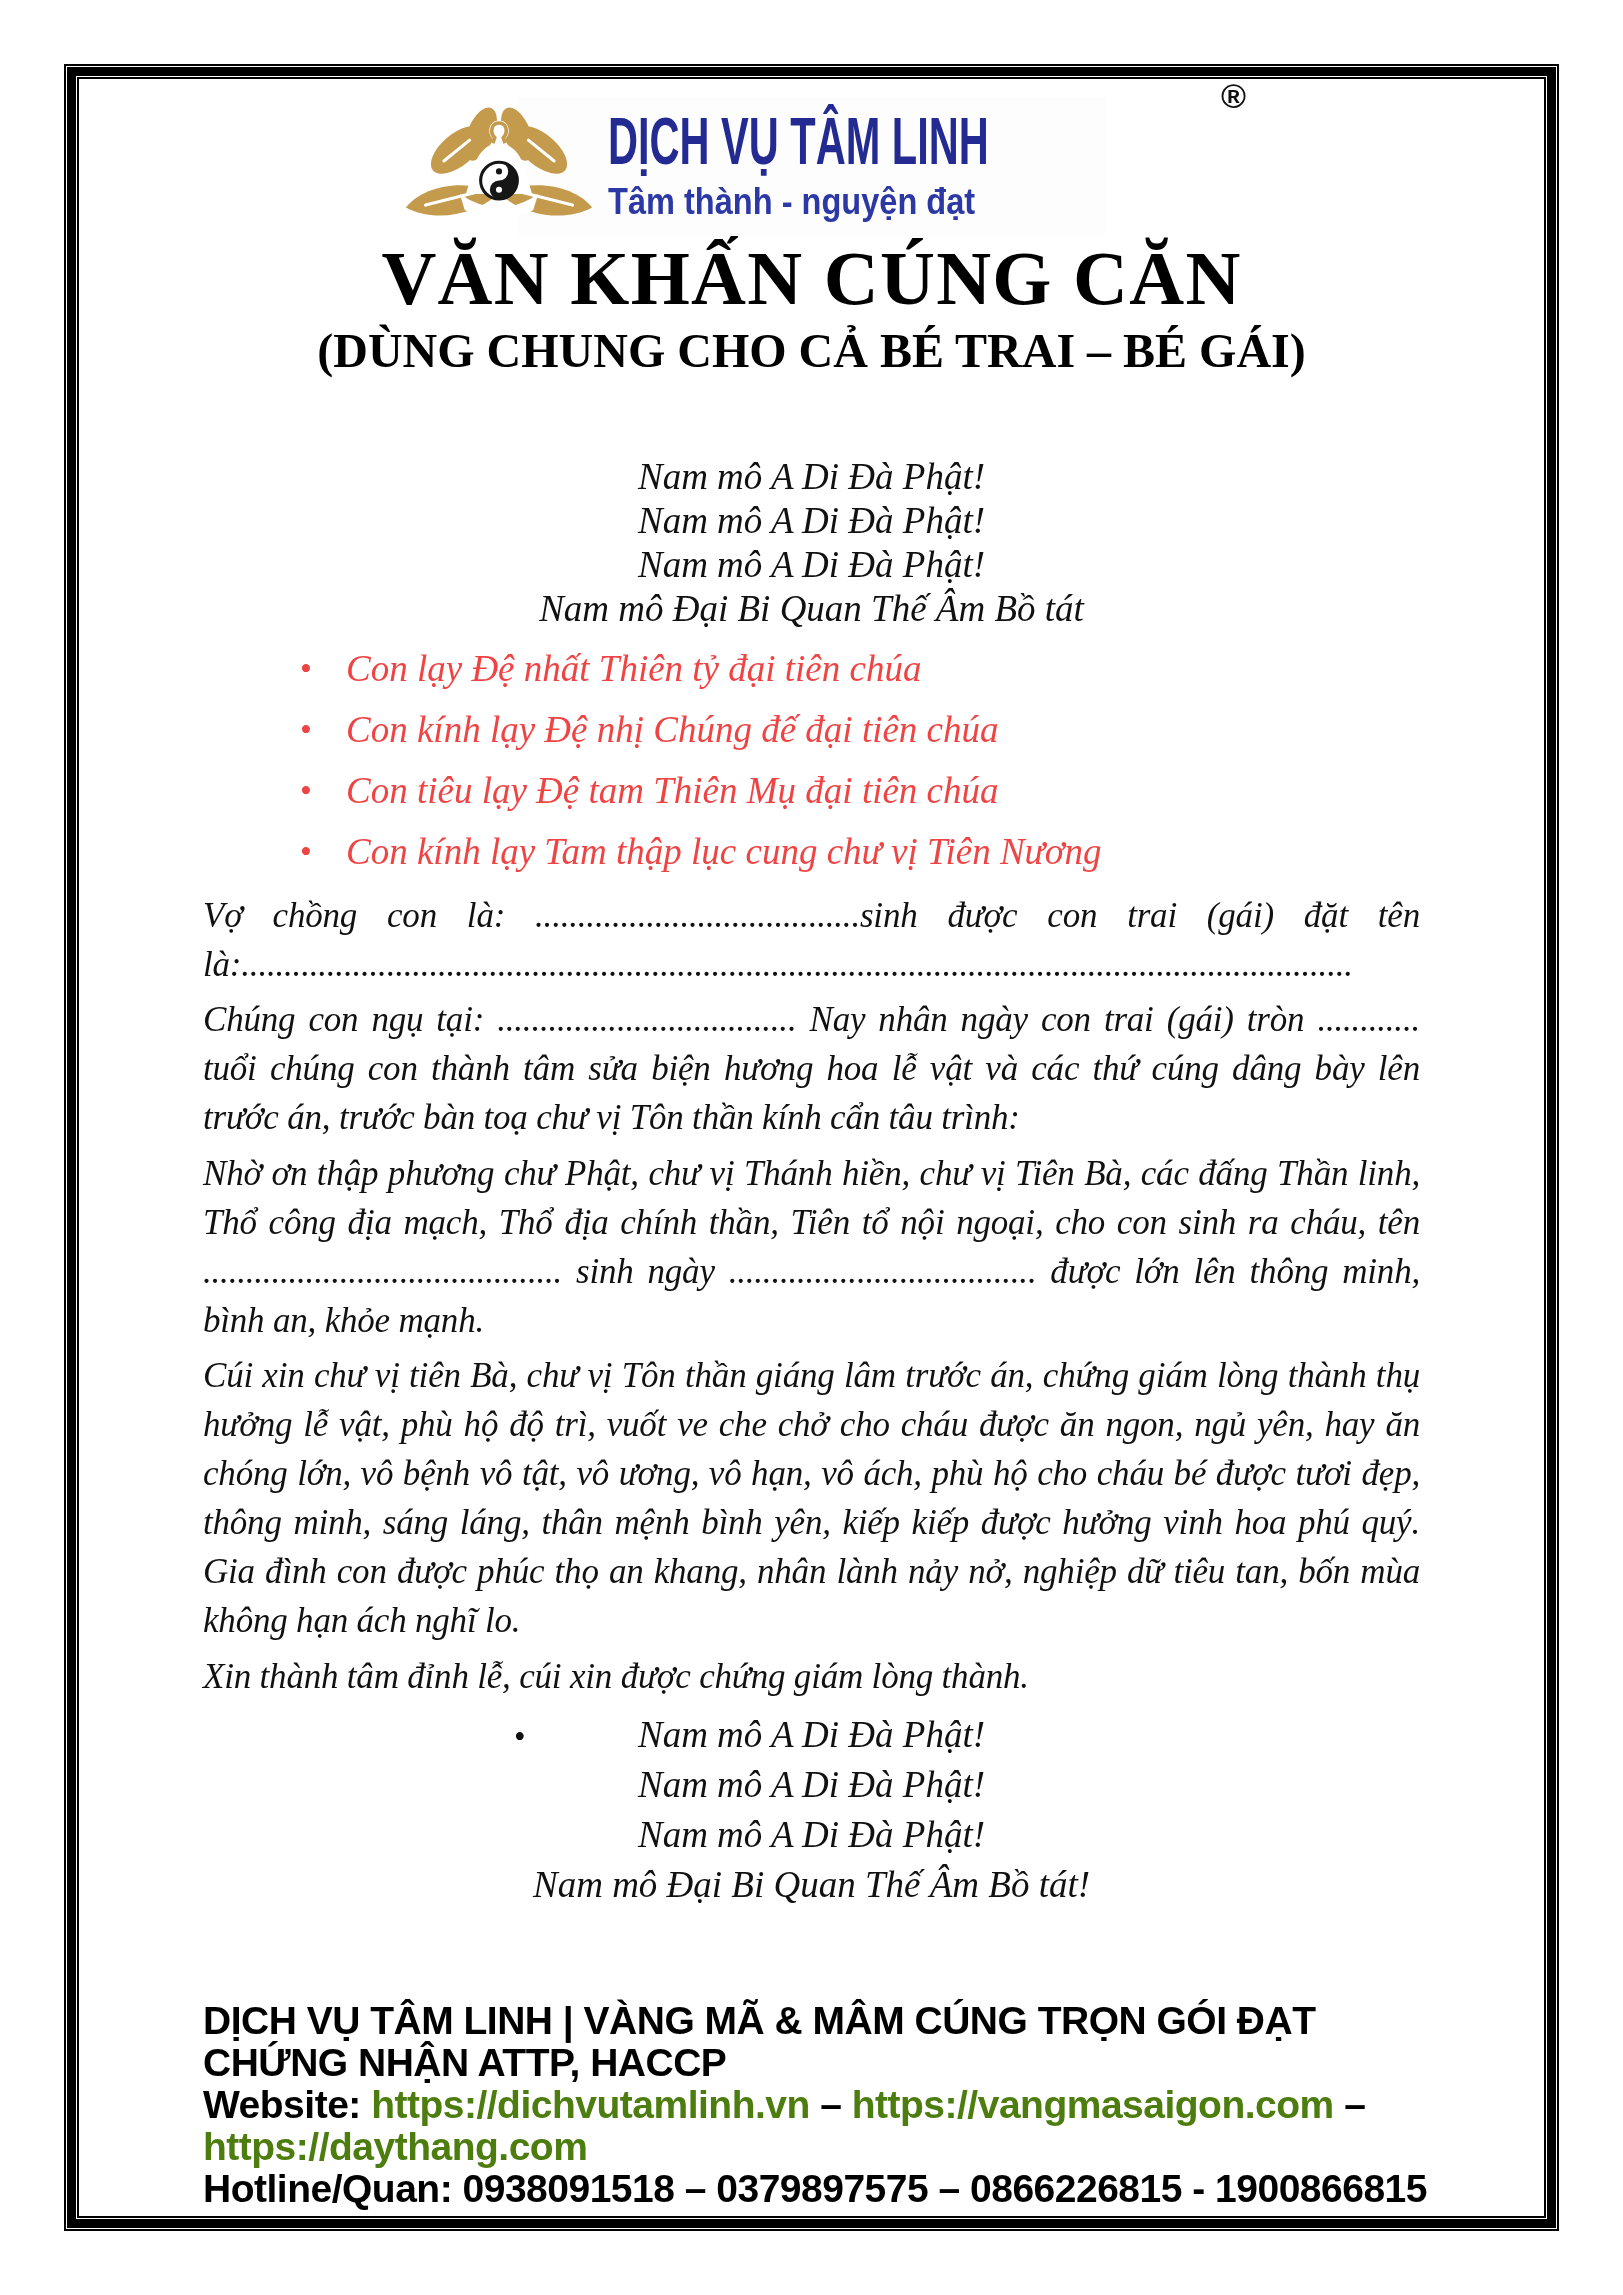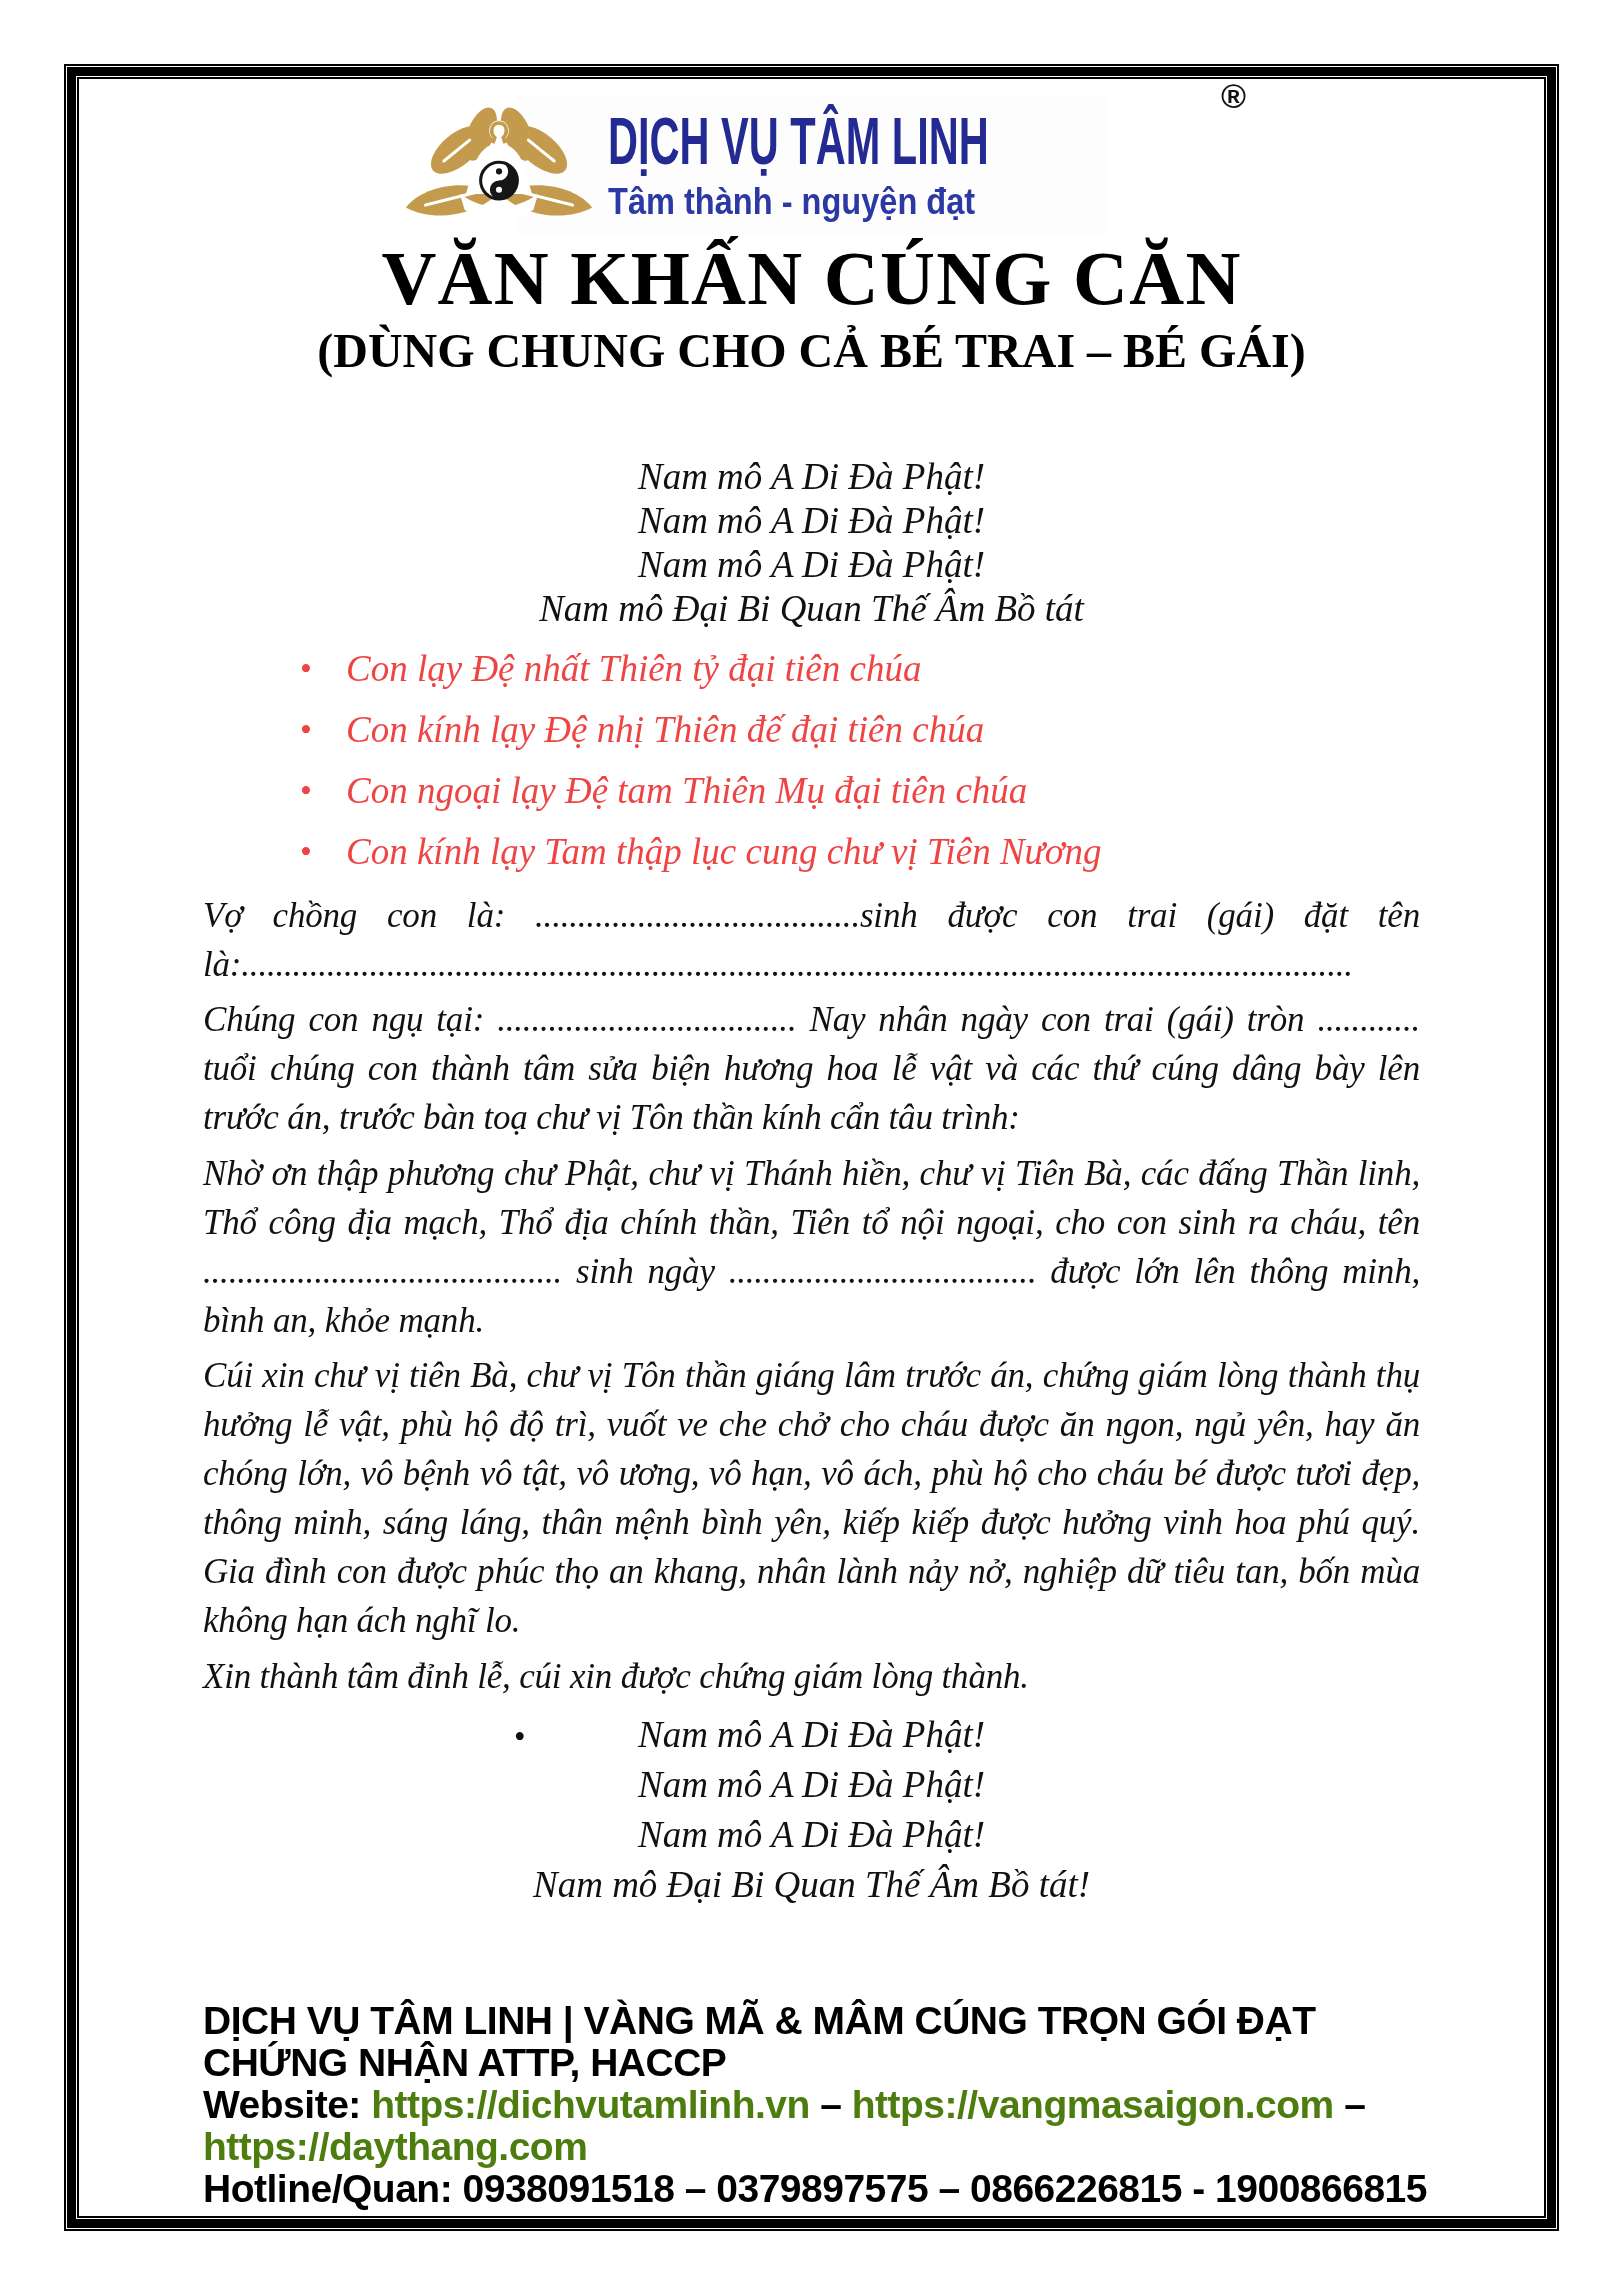--- a/index.html
+++ b/index.html
@@ -147,22 +147,22 @@
 
     <div class="chant">
       <div>Nam mô A Di Đà Phật!</div>
       <div>Nam mô A Di Đà Phật!</div>
       <div>Nam mô A Di Đà Phật!</div>
       <div>Nam mô Đại Bi Quan Thế Âm Bồ tát</div>
     </div>
 
     <div class="salutations">
       <div class="bullet-item">Con lạy Đệ nhất Thiên tỷ đại tiên chúa</div>
-      <div class="bullet-item">Con kính lạy Đệ nhị Thiên đế đại tiên chúa</div>
-      <div class="bullet-item">Con ngoại lạy Đệ tam Thiên Mụ đại tiên chúa</div>
+      <div class="bullet-item">Con kính lạy Đệ nhị Chúng đế đại tiên chúa</div>
+      <div class="bullet-item">Con tiêu lạy Đệ tam Thiên Mụ đại tiên chúa</div>
       <div class="bullet-item">Con kính lạy Tam thập lục cung chư vị Tiên Nương</div>
     </div>
 
     <div class="paragraphs">
       <p class="para">Vợ chồng con là: ......................................sinh được con trai (gái) đặt tên là:..................................................................................................................................</p>
       <p class="para">Chúng con ngụ tại: ................................... Nay nhân ngày con trai (gái) tròn ............ tuổi chúng con thành tâm sửa biện hương hoa lễ vật và các thứ cúng dâng bày lên trước án, trước bàn toạ chư vị Tôn thần kính cẩn tâu trình:</p>
       <p class="para">Nhờ ơn thập phương chư Phật, chư vị Thánh hiền, chư vị Tiên Bà, các đấng Thần linh, Thổ công địa mạch, Thổ địa chính thần, Tiên tổ nội ngoại, cho con sinh ra cháu, tên .......................................... sinh ngày .................................... được lớn lên thông minh, bình an, khỏe mạnh.</p>
       <p class="para">Cúi xin chư vị tiên Bà, chư vị Tôn thần giáng lâm trước án, chứng giám lòng thành thụ hưởng lễ vật, phù hộ độ trì, vuốt ve che chở cho cháu được ăn ngon, ngủ yên, hay ăn chóng lớn, vô bệnh vô tật, vô ương, vô hạn, vô ách, phù hộ cho cháu bé được tươi đẹp, thông minh, sáng láng, thân mệnh bình yên, kiếp kiếp được hưởng vinh hoa phú quý. Gia đình con được phúc thọ an khang, nhân lành nảy nở, nghiệp dữ tiêu tan, bốn mùa không hạn ách nghĩ lo.</p>
       <p class="para">Xin thành tâm đỉnh lễ, cúi xin được chứng giám lòng thành.</p>
     </div>

